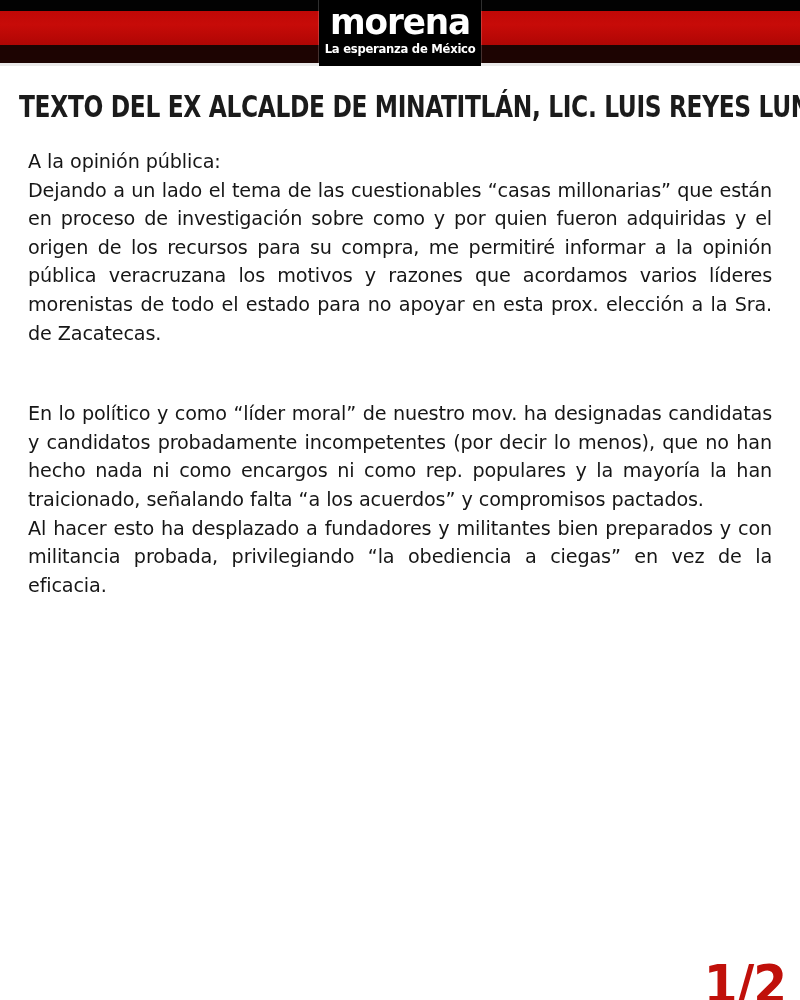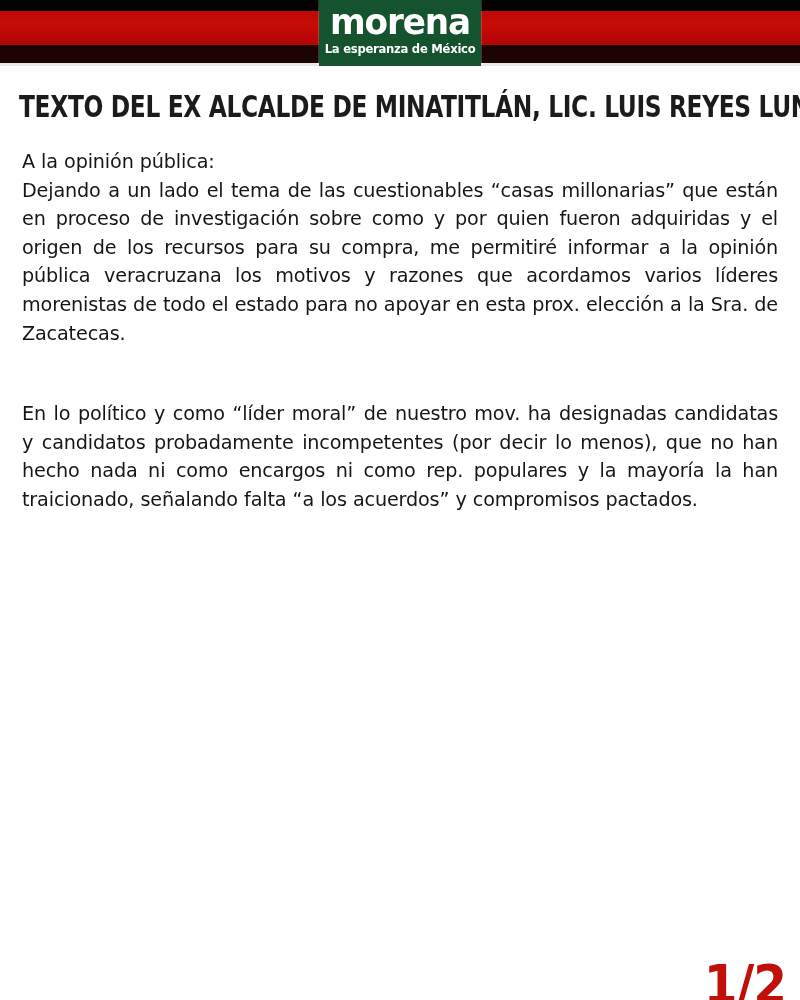--- a/index.html
+++ b/index.html
@@ -46,21 +46,21 @@
     width: 800px; height: 3px;
     background: #e9e9e9;
   }
 
   .logo-box {
     position: absolute;
     left: 319px;
     top: 0px;
     width: 162px;
     height: 70px;
-    background: #14532d;
+    background: #000000;
     box-shadow: 0 0 0 1px rgba(255,255,255,0.18);
     z-index: 5;
     text-align: center;
     overflow: hidden;
   }
   .logo-word {
     display: block;
     margin-top: 4px;
     font-family: "DejaVu Sans", sans-serif;
     font-weight: bold;
@@ -93,21 +93,21 @@
     line-height: 34px;
     letter-spacing: -0.4px;
     color: #1b1b1b;
     transform-origin: left top;
     transform: scaleX(0.865);
     white-space: nowrap;
   }
 
   
   .body-wrap {
-    padding: 0 22px;
+    padding: 0 28px;
     margin-top: 24px;
   }
   .para {
     margin: 0;
     font-family: "DejaVu Sans", sans-serif;
     font-size: 19.2px;
     line-height: 28.6px;
     color: #161616;
     text-align: justify;
     text-justify: inter-word;
@@ -155,19 +155,20 @@
 
   <p class="para lastline-left">A la opinión pública:</p>
   <p class="para lastline-left">Dejando a un lado el tema de las cuestionables “casas millonarias” que están en proceso de investigación sobre como y por quien fueron adquiridas y el origen de los recursos para su compra, me permitiré informar a la opinión pública veracruzana los motivos y razones que acordamos varios líderes morenistas de todo el estado para no apoyar en esta prox. elección a la Sra. de Zacatecas.</p>
 
   <div class="para-gap"></div>
 
 
   <div class="para-gap"></div>
 
   <p class="para lastline-left">En lo político y como “líder moral” de nuestro mov. ha designadas candidatas y candidatos probadamente incompetentes (por decir lo menos), que no han hecho nada ni como encargos ni como rep. populares y la mayoría la han traicionado, señalando falta “a los acuerdos” y compromisos pactados.</p>
+  <p class="para lastline-left">Al hacer esto ha desplazado a fundadores y militantes bien preparados y con militancia probada, privilegiando “la obediencia a ciegas” en vez de la eficacia.</p>
 
   <div class="para-gap"></div>
 
 
 </div>
 
 <div class="page-no">1/2</div>
 
 </body></html>

